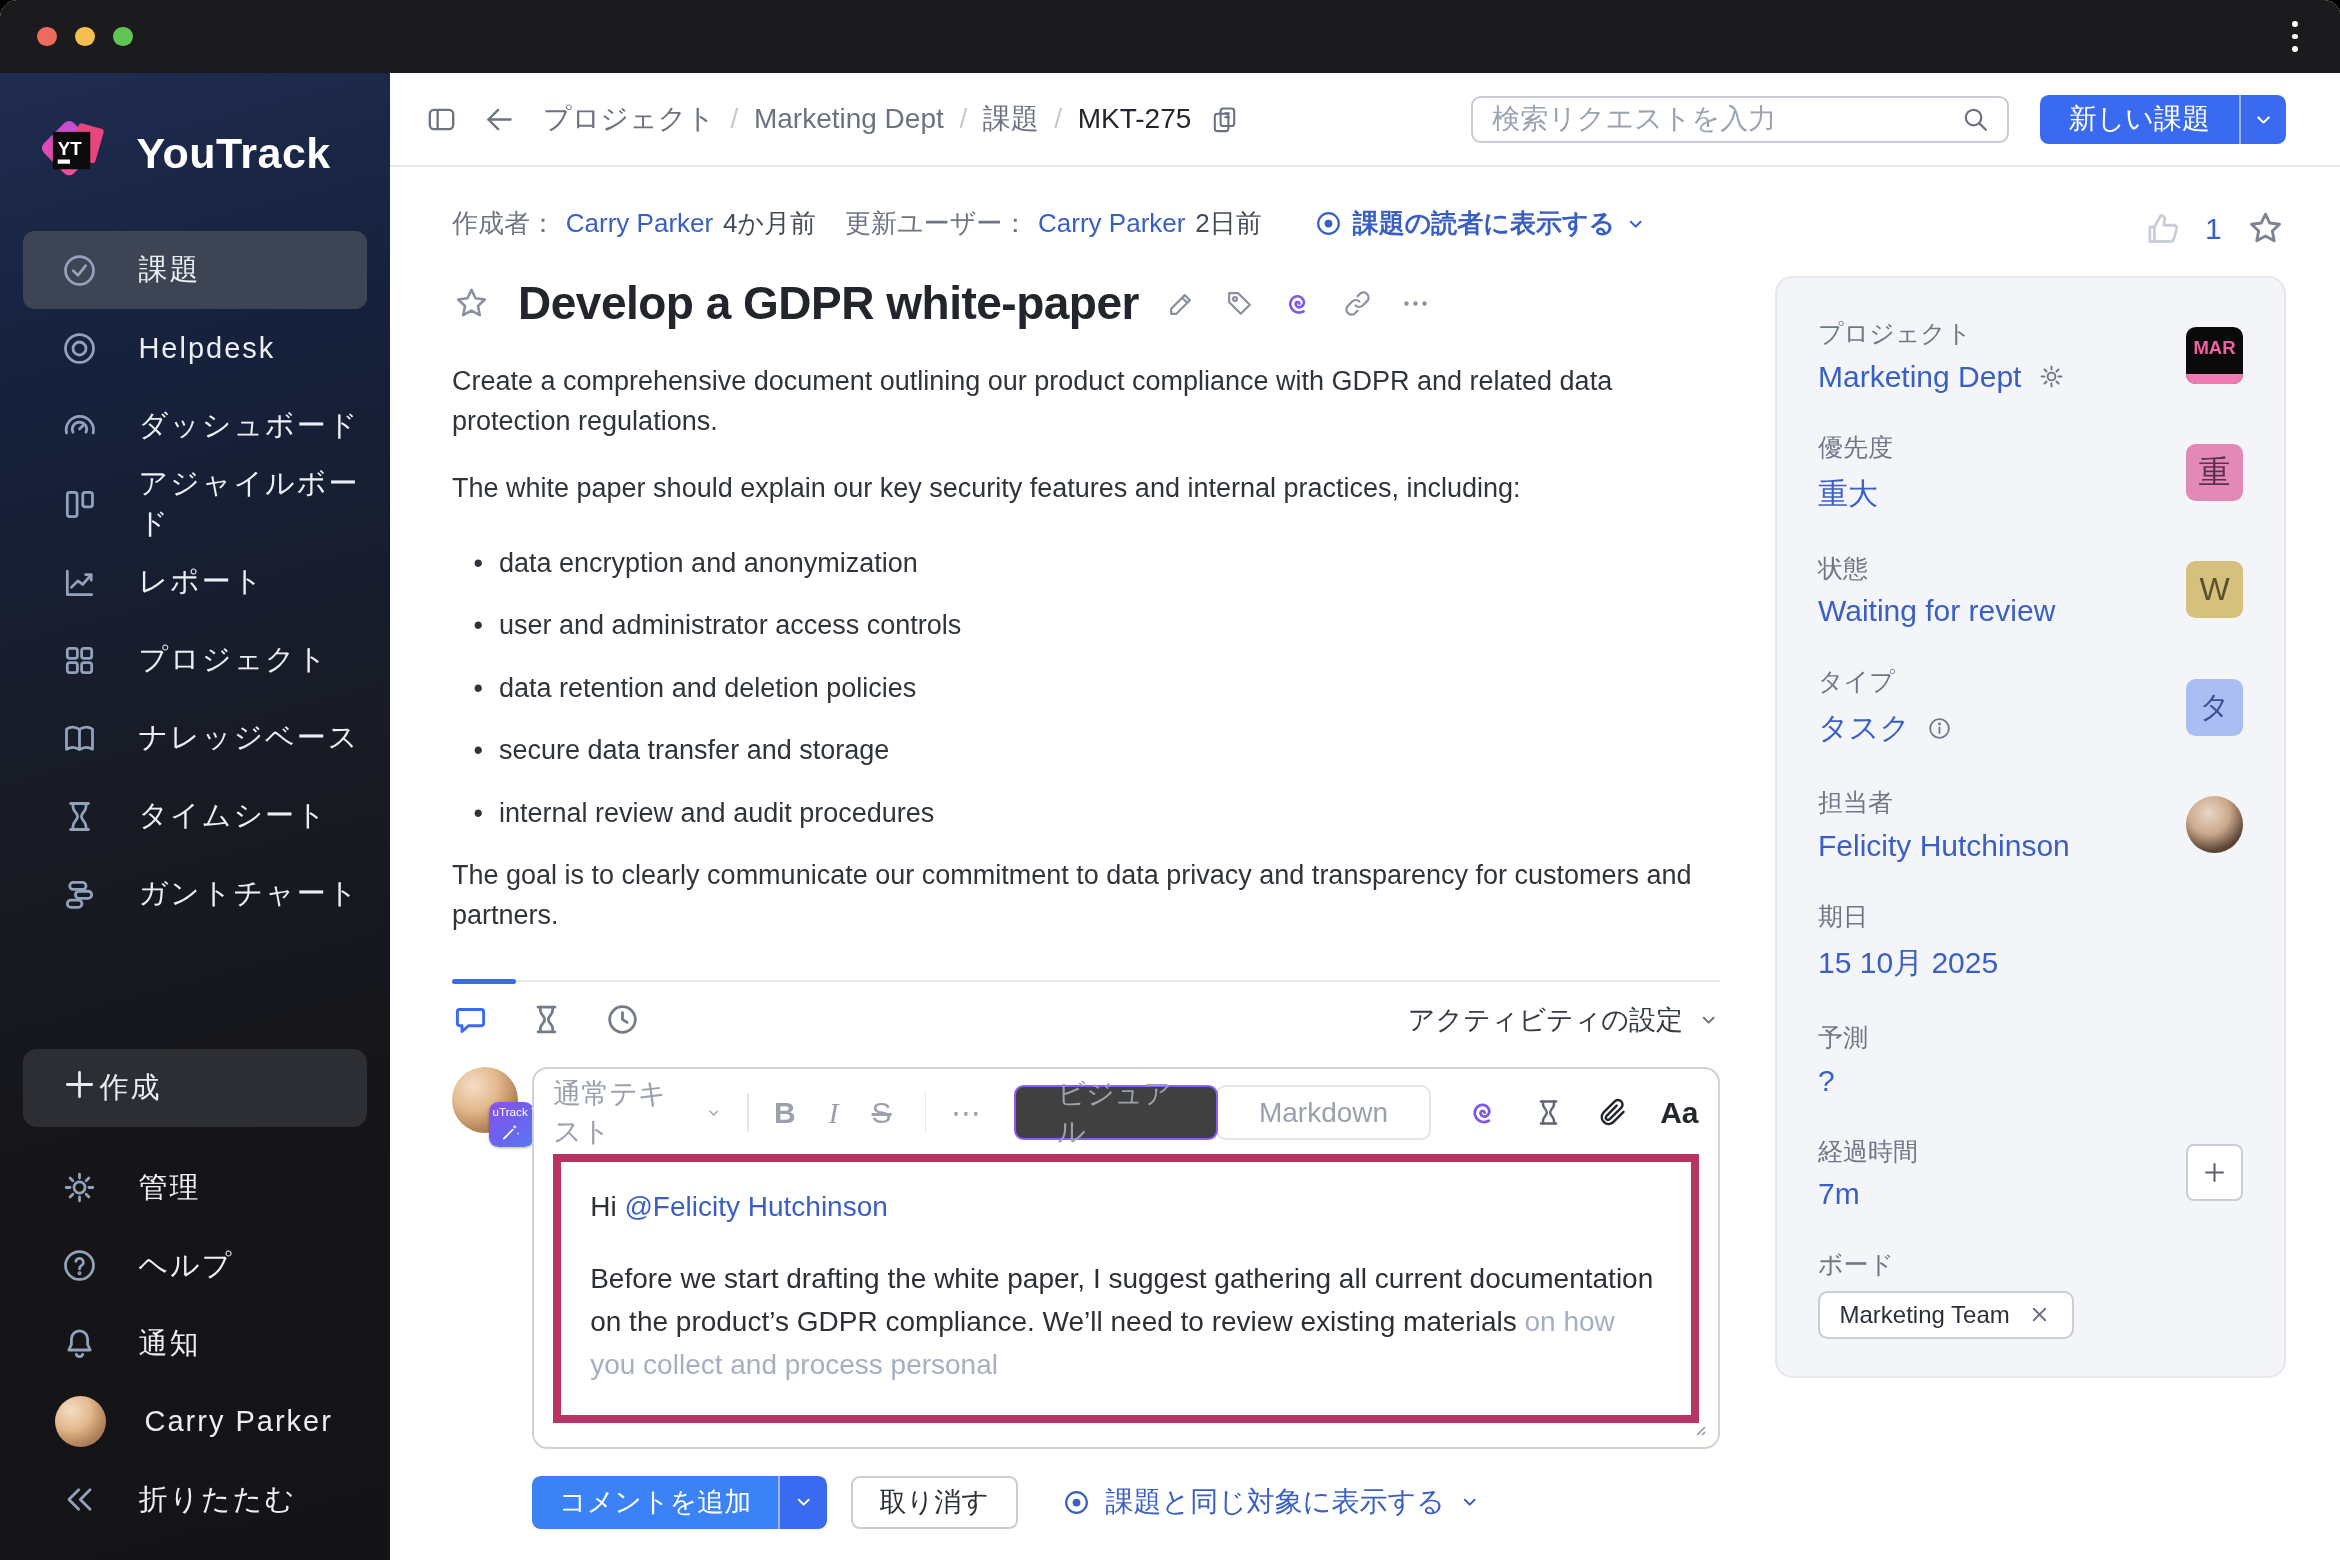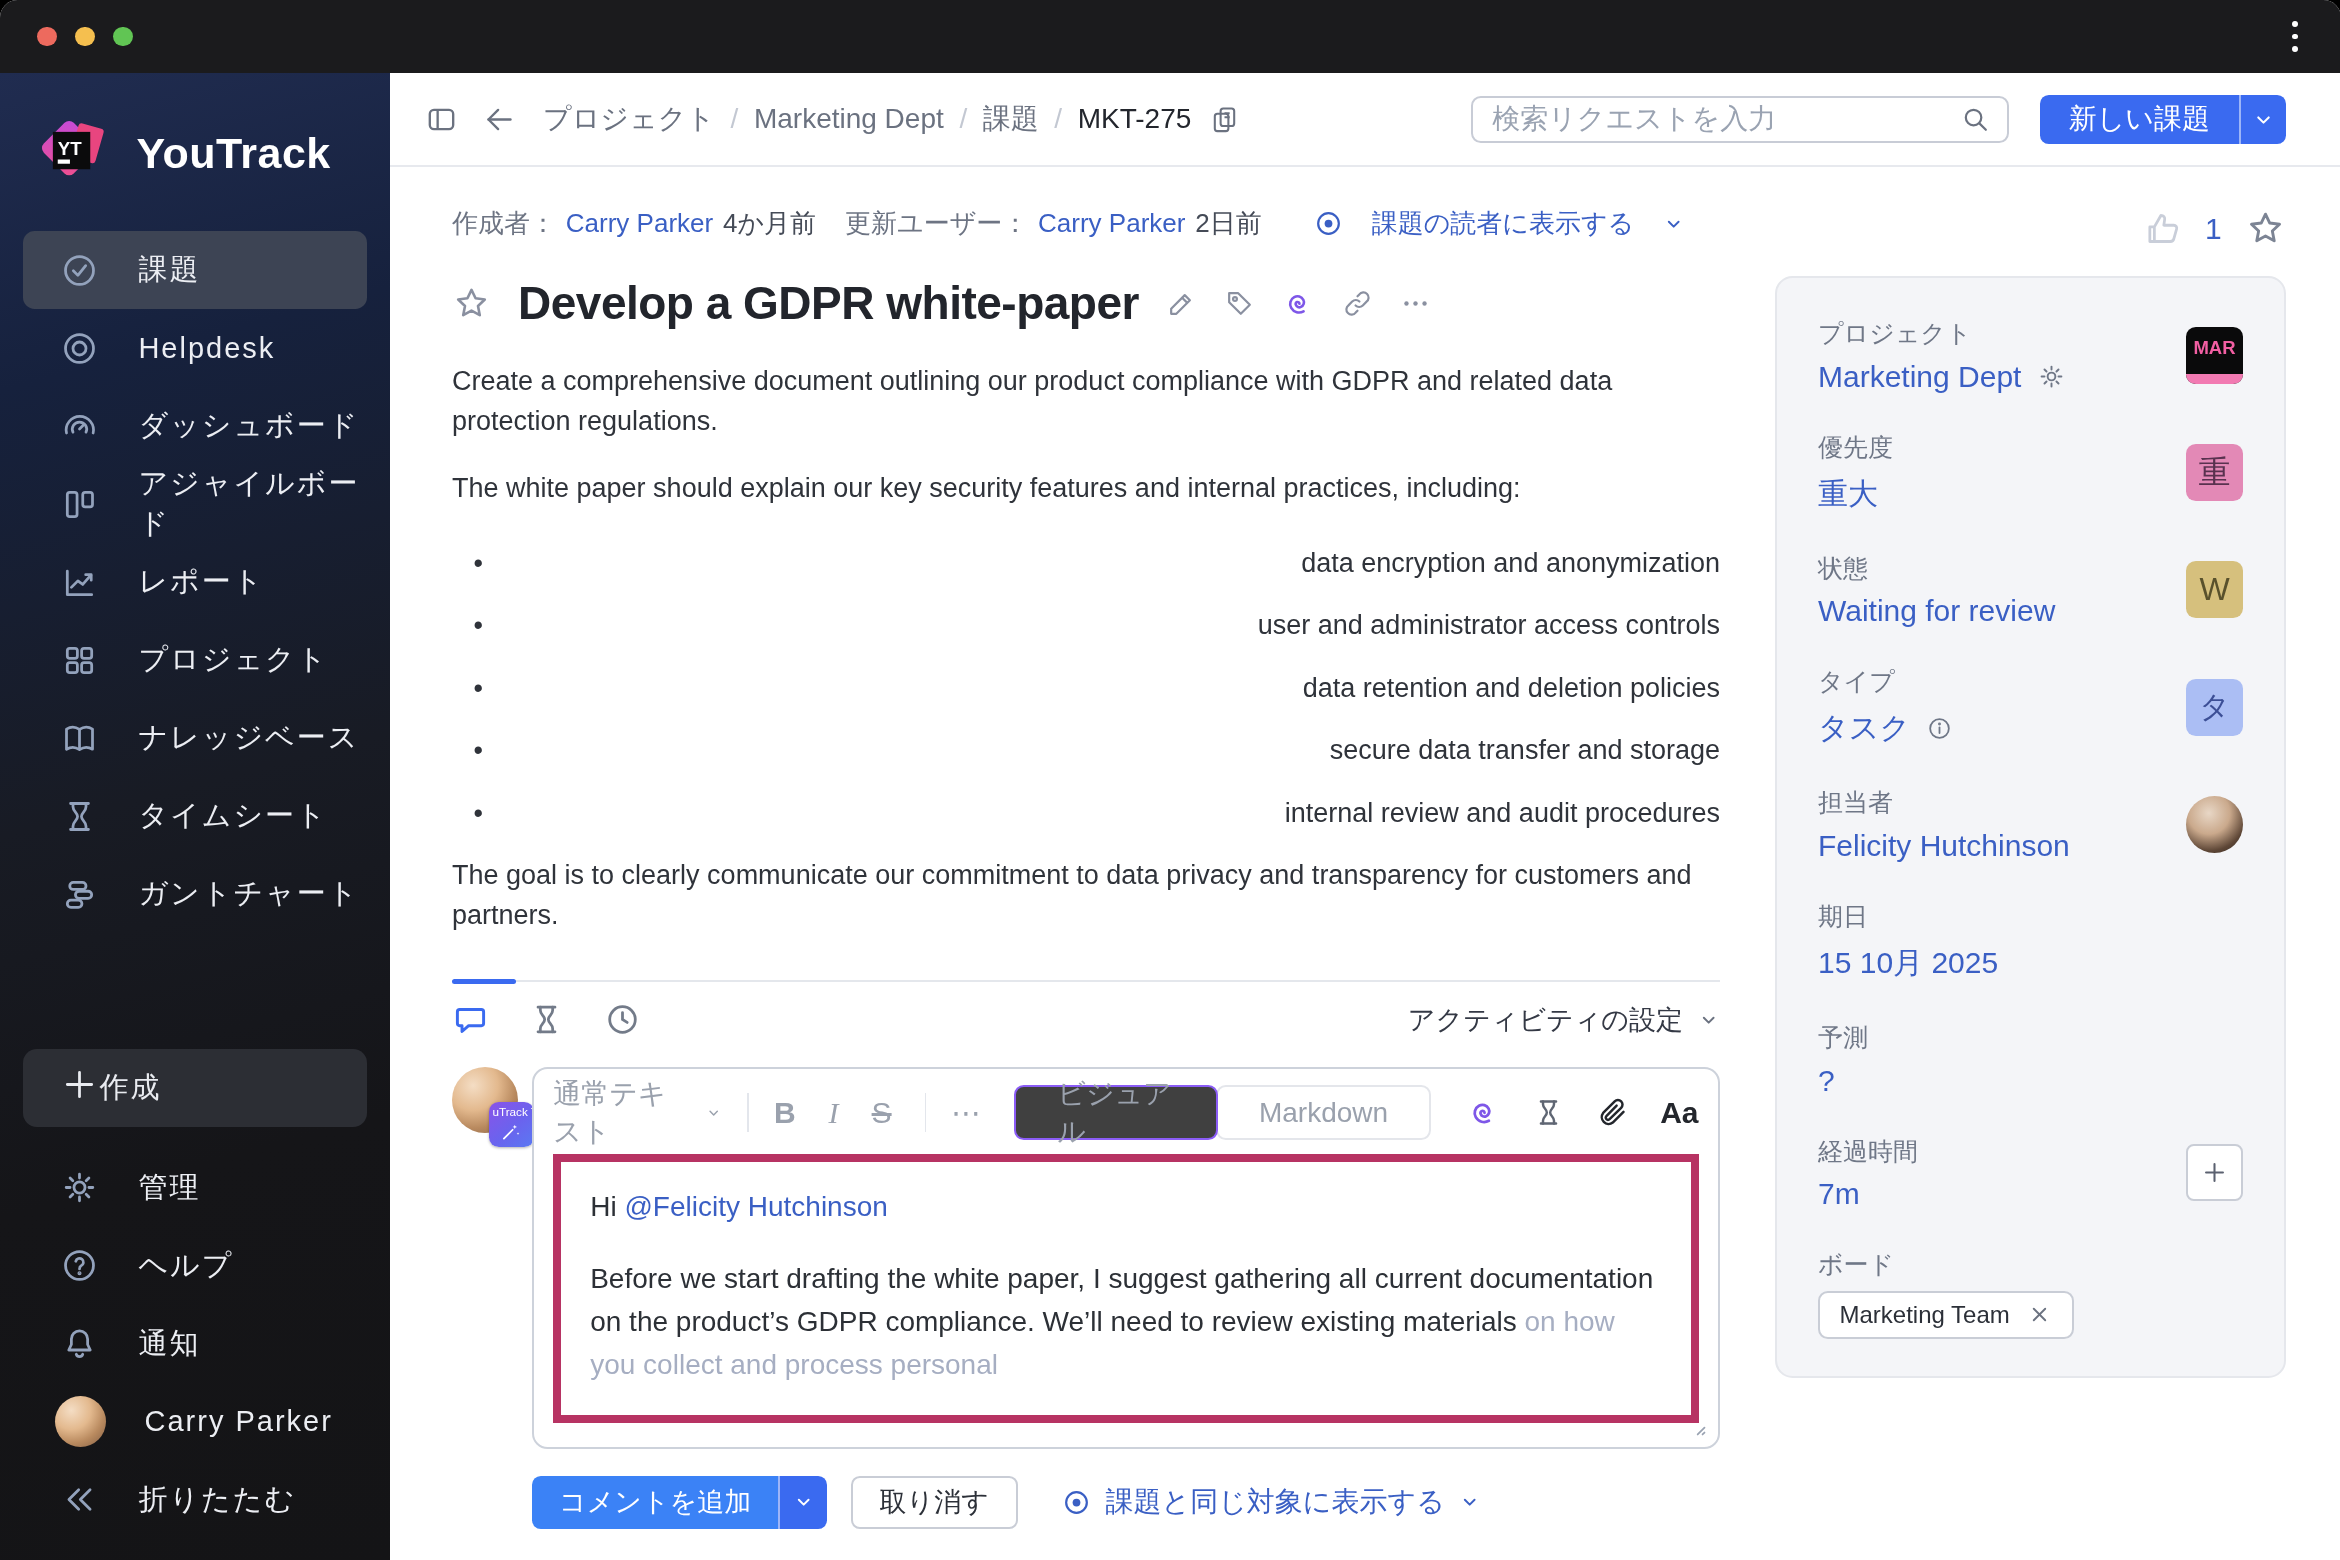--- a/index.html
+++ b/index.html
@@ -47,32 +47,32 @@
   .new-issue .split { width:47px; height:49px; background:#3a6af0; border-left:2px solid rgba(255,255,255,.5); border-radius:0 8.8px 8.8px 0; display:flex; align-items:center; justify-content:center; color:#fff; }
 
   .content { flex:1; display:flex; padding-left:62px; min-height:0; }
   .article { flex:1; min-width:0; padding-right:55px; padding-top:39px; }
 
   
   .meta-row { display:flex; align-items:center; font-size:26px; color:#6d7483; }
   .meta-row .name { color:#3a5fc4; margin:0 9.8px; cursor:pointer; }
   .meta-row .ago { color:#454b57; }
   .meta-label2 { margin-left:29px; }
-  .visibility { margin-left:51px; display:flex; align-items:center; gap:28px; color:#3a5fc4; cursor:pointer; }
+  .visibility { margin-left:51px; display:flex; align-items:center; gap:9px; color:#3a5fc4; cursor:pointer;font-weight:bold; }
 
   
   .title-row { margin-top:35px; display:flex; align-items:center; gap:27px; }
   .title-row h1 { font-size:46px; font-weight:700; color:#22252c; letter-spacing:-0.5px; }
   .tic { display:inline-flex; color:#8a90a0; cursor:pointer; }
   .tic.purple { color:#7e57e8; }
 
   
   .desc { margin-top:31px; font-size:27px; line-height:40px; color:#2f333a; }
   .desc p { margin-bottom:27px; max-width:1278px; }
-  .desc ul { list-style:none; margin:35px 0 16px 0;text-align:right; }
+  .desc ul { list-style:none; margin:35px 0 16px 0; }
   .desc li { margin-bottom:22.4px; padding-left:47px; position:relative; }
   .desc li::before { content:"•"; position:absolute; left:21.5px; color:#2f333a; }
 
   
   .activity-head { margin-top:45px; border-top:2px solid #e4e7ec; position:relative; padding-top:19.5px; display:flex; align-items:center; gap:39px; }
   .activity-head::before { content:""; position:absolute; top:-2.9px; left:0; width:64px; height:4.9px; background:#3a6af0; border-radius:2.9px; }
   .atab { display:inline-flex; cursor:pointer; color:#737b89; }
   .atab.active { color:#3a6af0; }
   .activity-settings { margin-left:auto; display:flex; align-items:center; gap:13.7px; font-size:27px; color:#343945; cursor:pointer; }
   .activity-settings .chev { color:#6b7280; display:inline-flex; }

